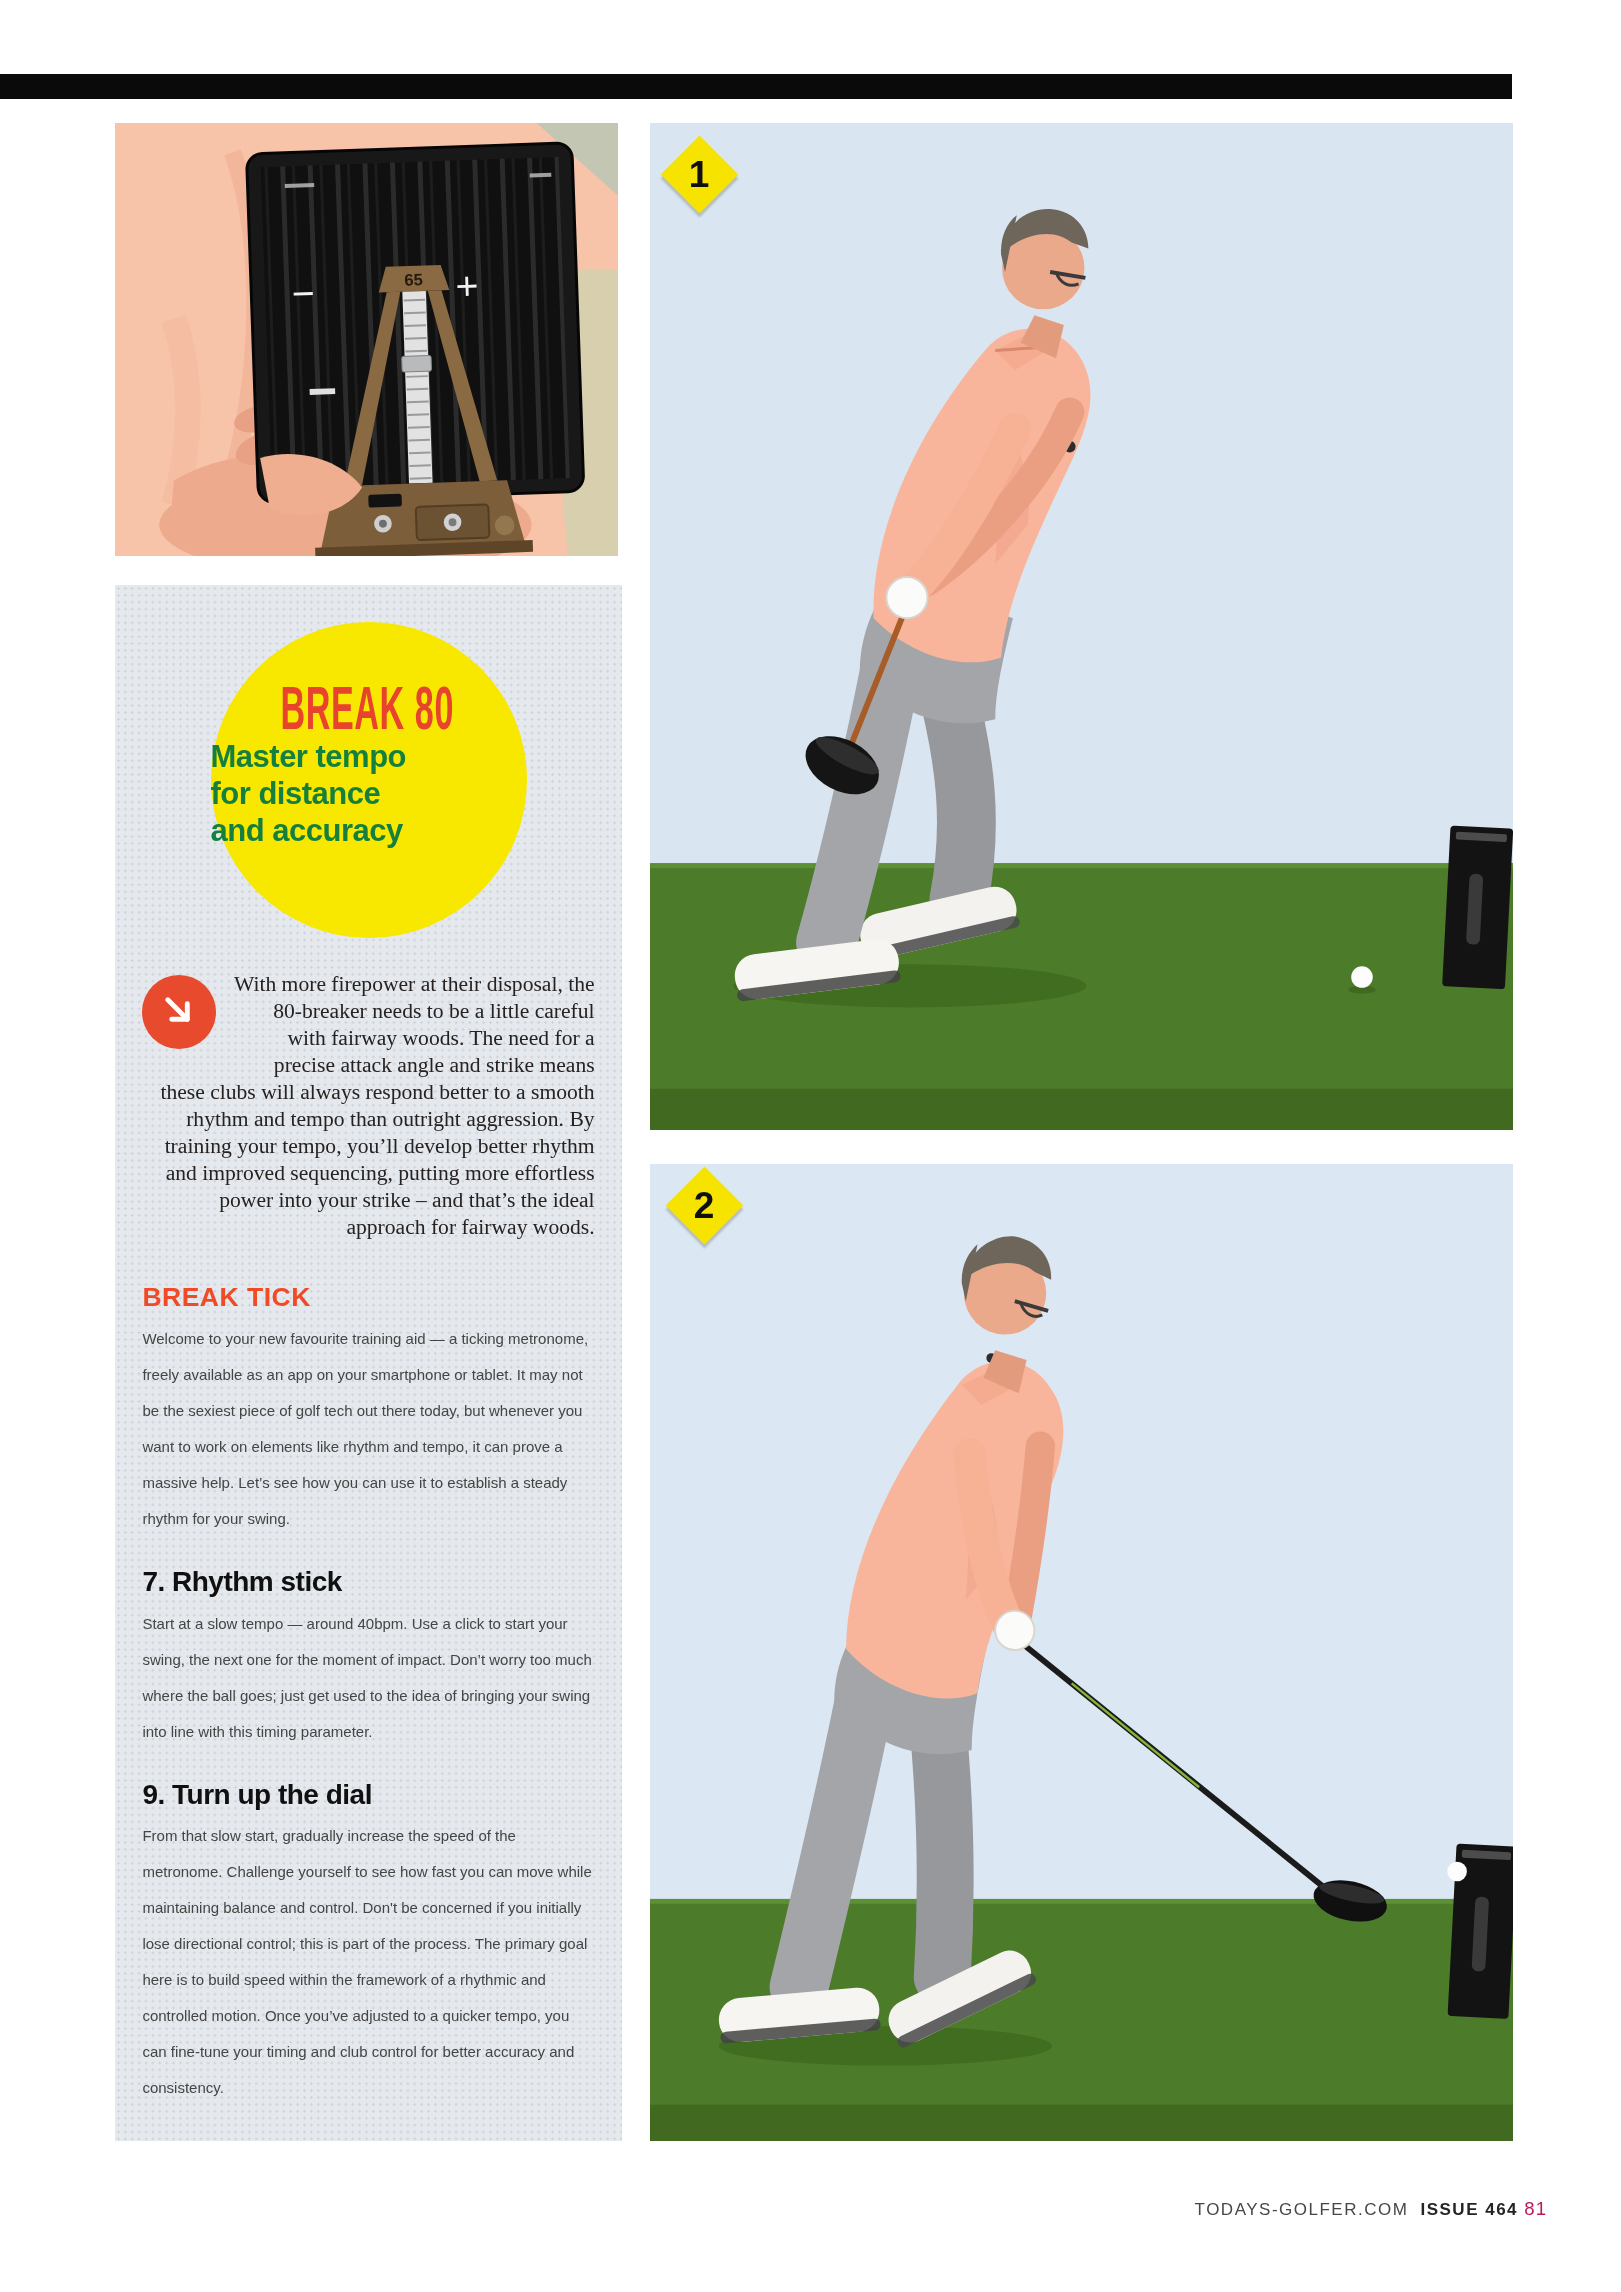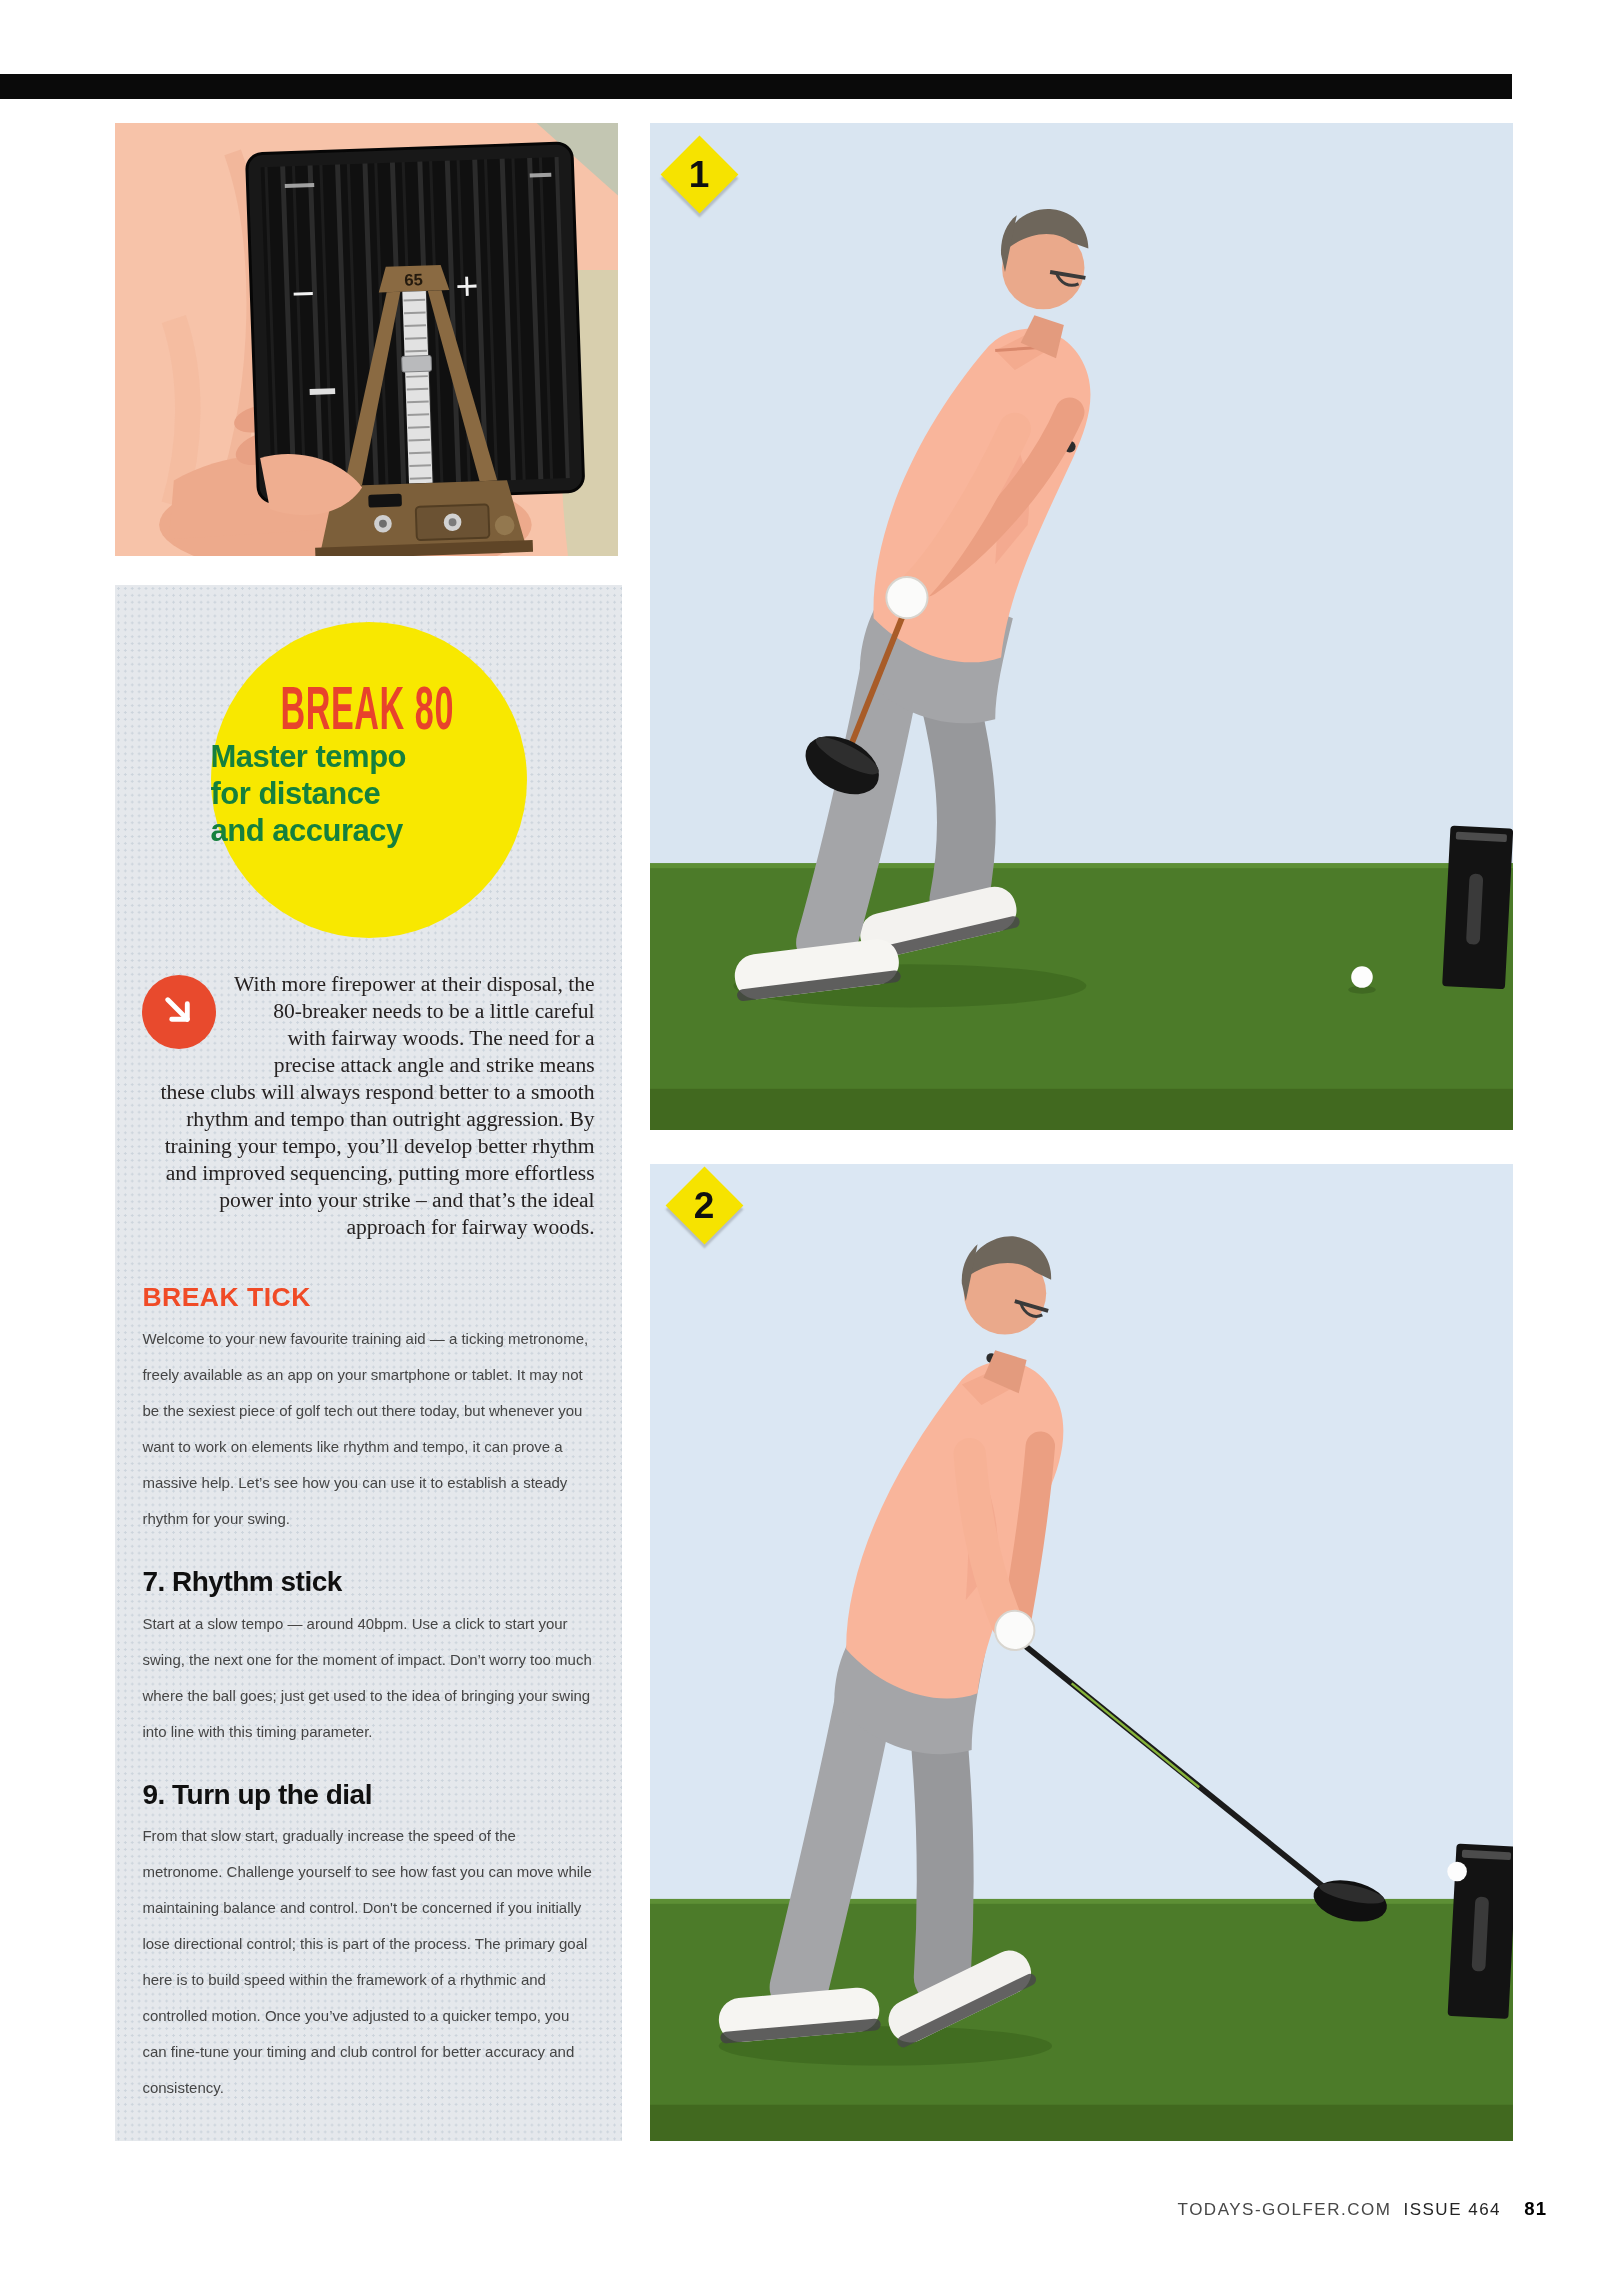--- a/index.html
+++ b/index.html
@@ -30,22 +30,22 @@
   .photo1{position:absolute;left:650px;top:123px;width:863px;height:1007px;overflow:hidden;}
   .photo2{position:absolute;left:650px;top:1164px;width:863px;height:977px;overflow:hidden;}
   .photo1 svg,.photo2 svg,.photo-metronome svg{display:block;width:100%;height:100%;}
   .marker{position:absolute;width:55px;height:55px;background:#f6e300;transform:rotate(45deg);
           display:flex;align-items:center;justify-content:center;box-shadow:2.9px 2.9px 2px rgba(70,70,70,0.25);}
   .marker span{transform:rotate(-45deg);font-weight:800;font-size:37px;color:#101010;}
   .m1{left:21.6px;top:23.5px;} .m2{left:27.4px;top:13.7px;}
 
   
   .footer{position:absolute;top:2198px;right:74px;font-size:17px;letter-spacing:1.5px;color:#474747;white-space:nowrap;}
-  .footer .f-issue{font-weight:400;color:#242424;margin-left:5.9px;}
-  .footer .f-page{font-weight:700;color:#000000;font-size:18.6px;margin-left:17px;letter-spacing:1px;}
+  .footer .f-issue{font-weight:700;color:#242424;margin-left:5.9px;}
+  .footer .f-page{font-weight:400;color:#be185d;font-size:18.6px;margin-left:0;letter-spacing:1px;}
 </style>
 </head>
 <body>
 
 <div class="page">
 
   <div class="topbar"></div>
 
   <div class="photo-metronome">
     <svg viewBox="0 0 513 442" preserveAspectRatio="none">

